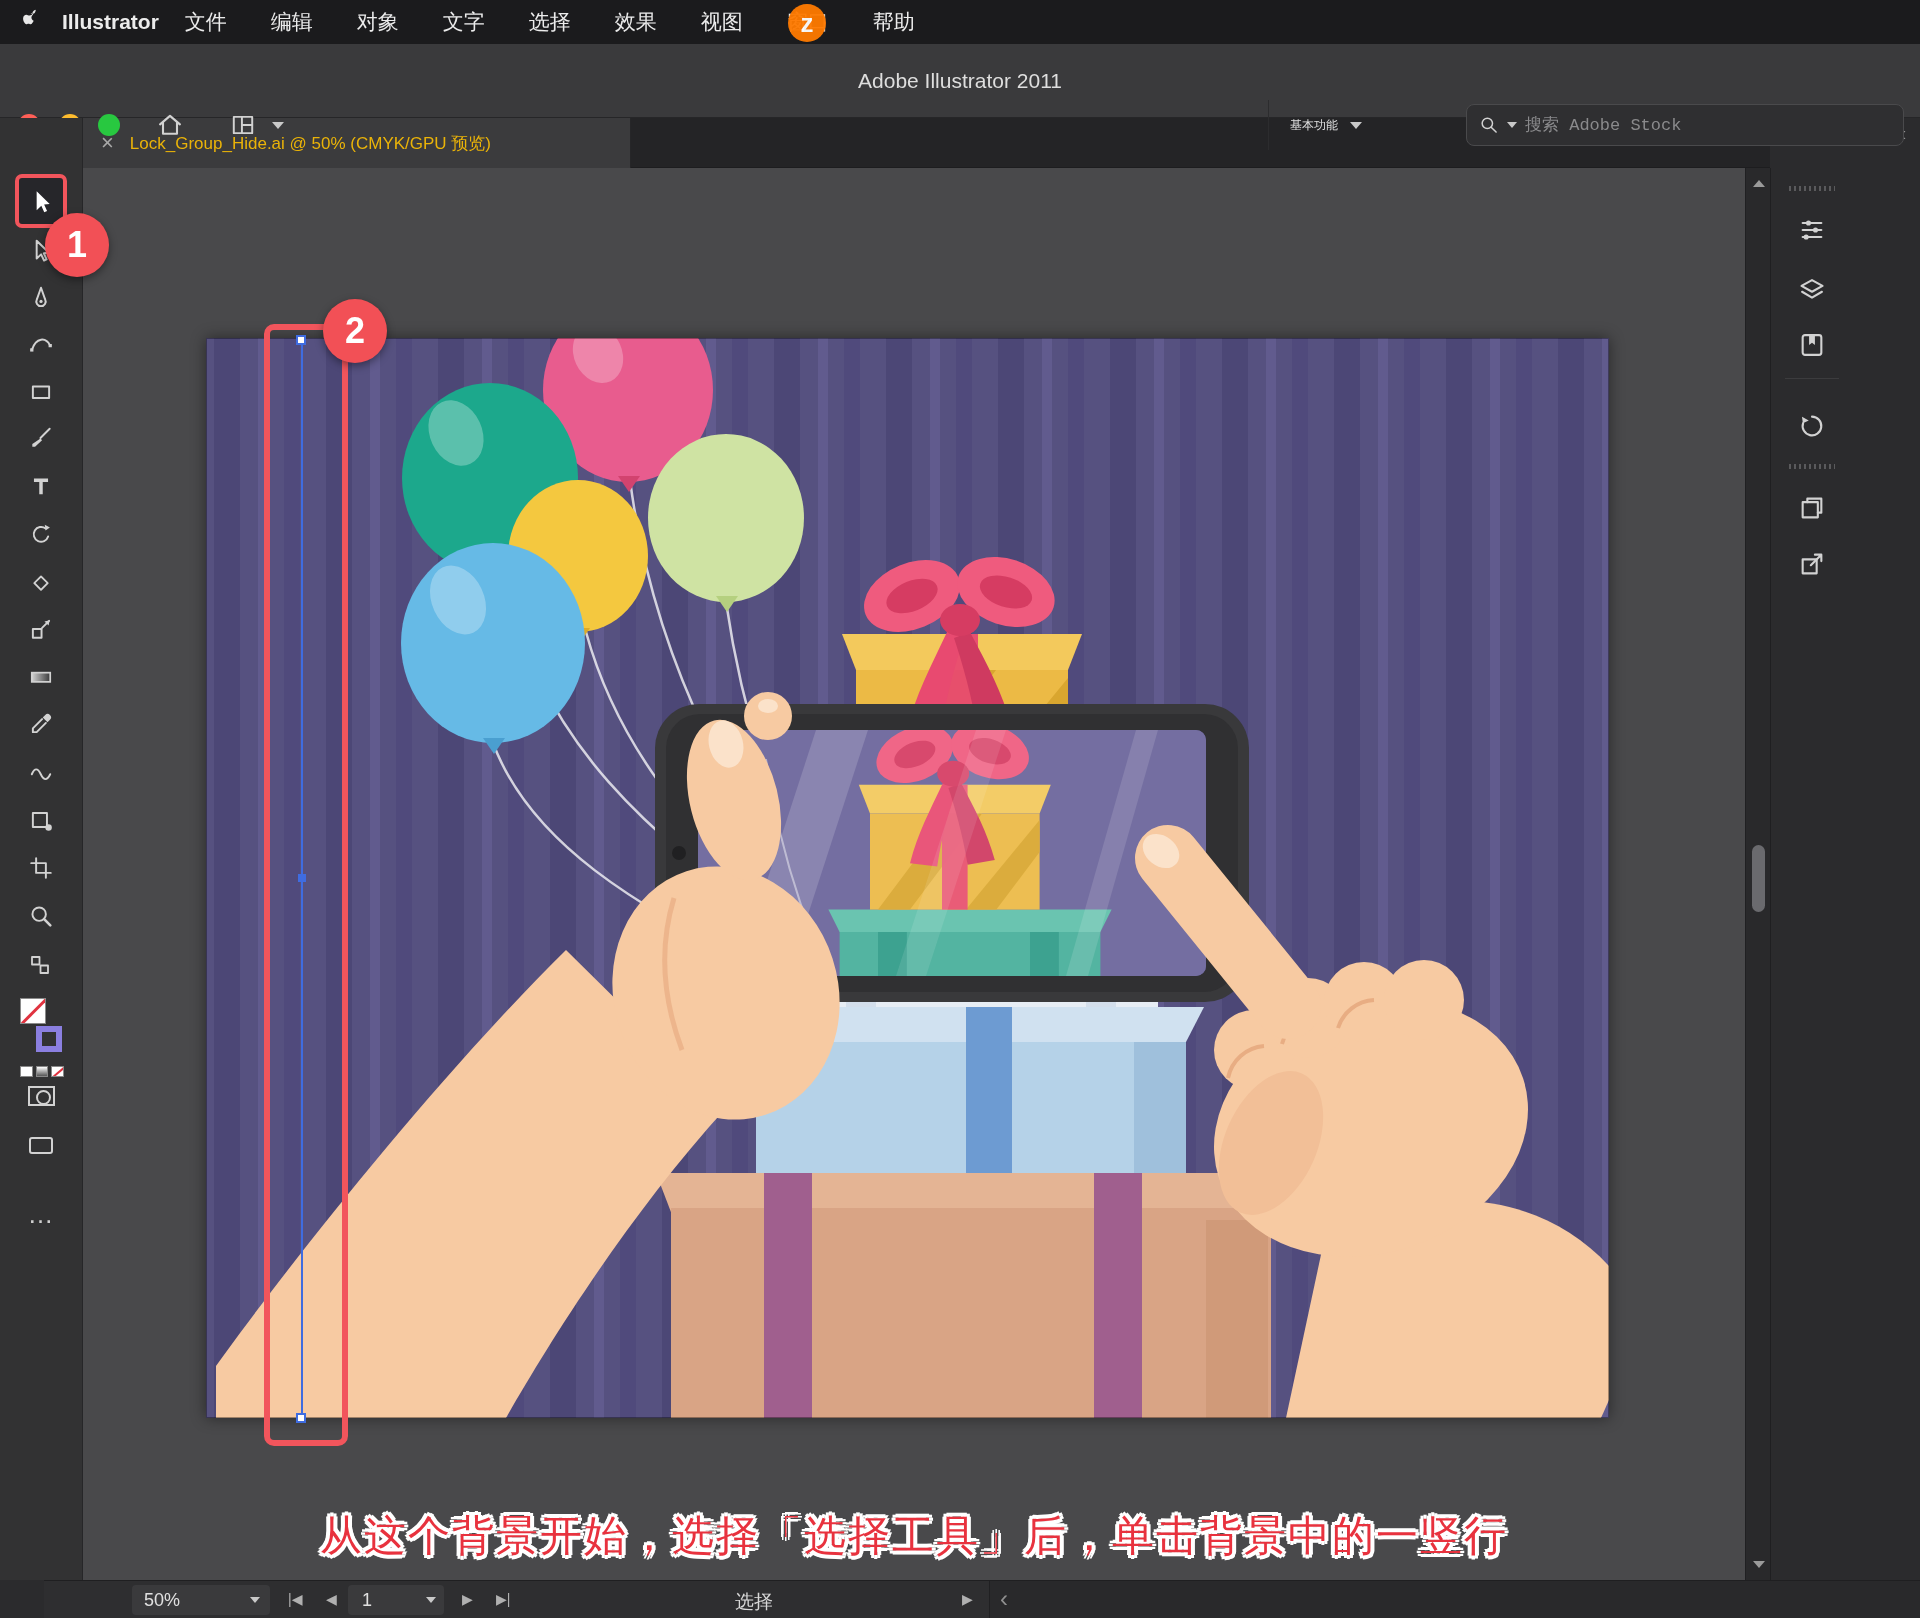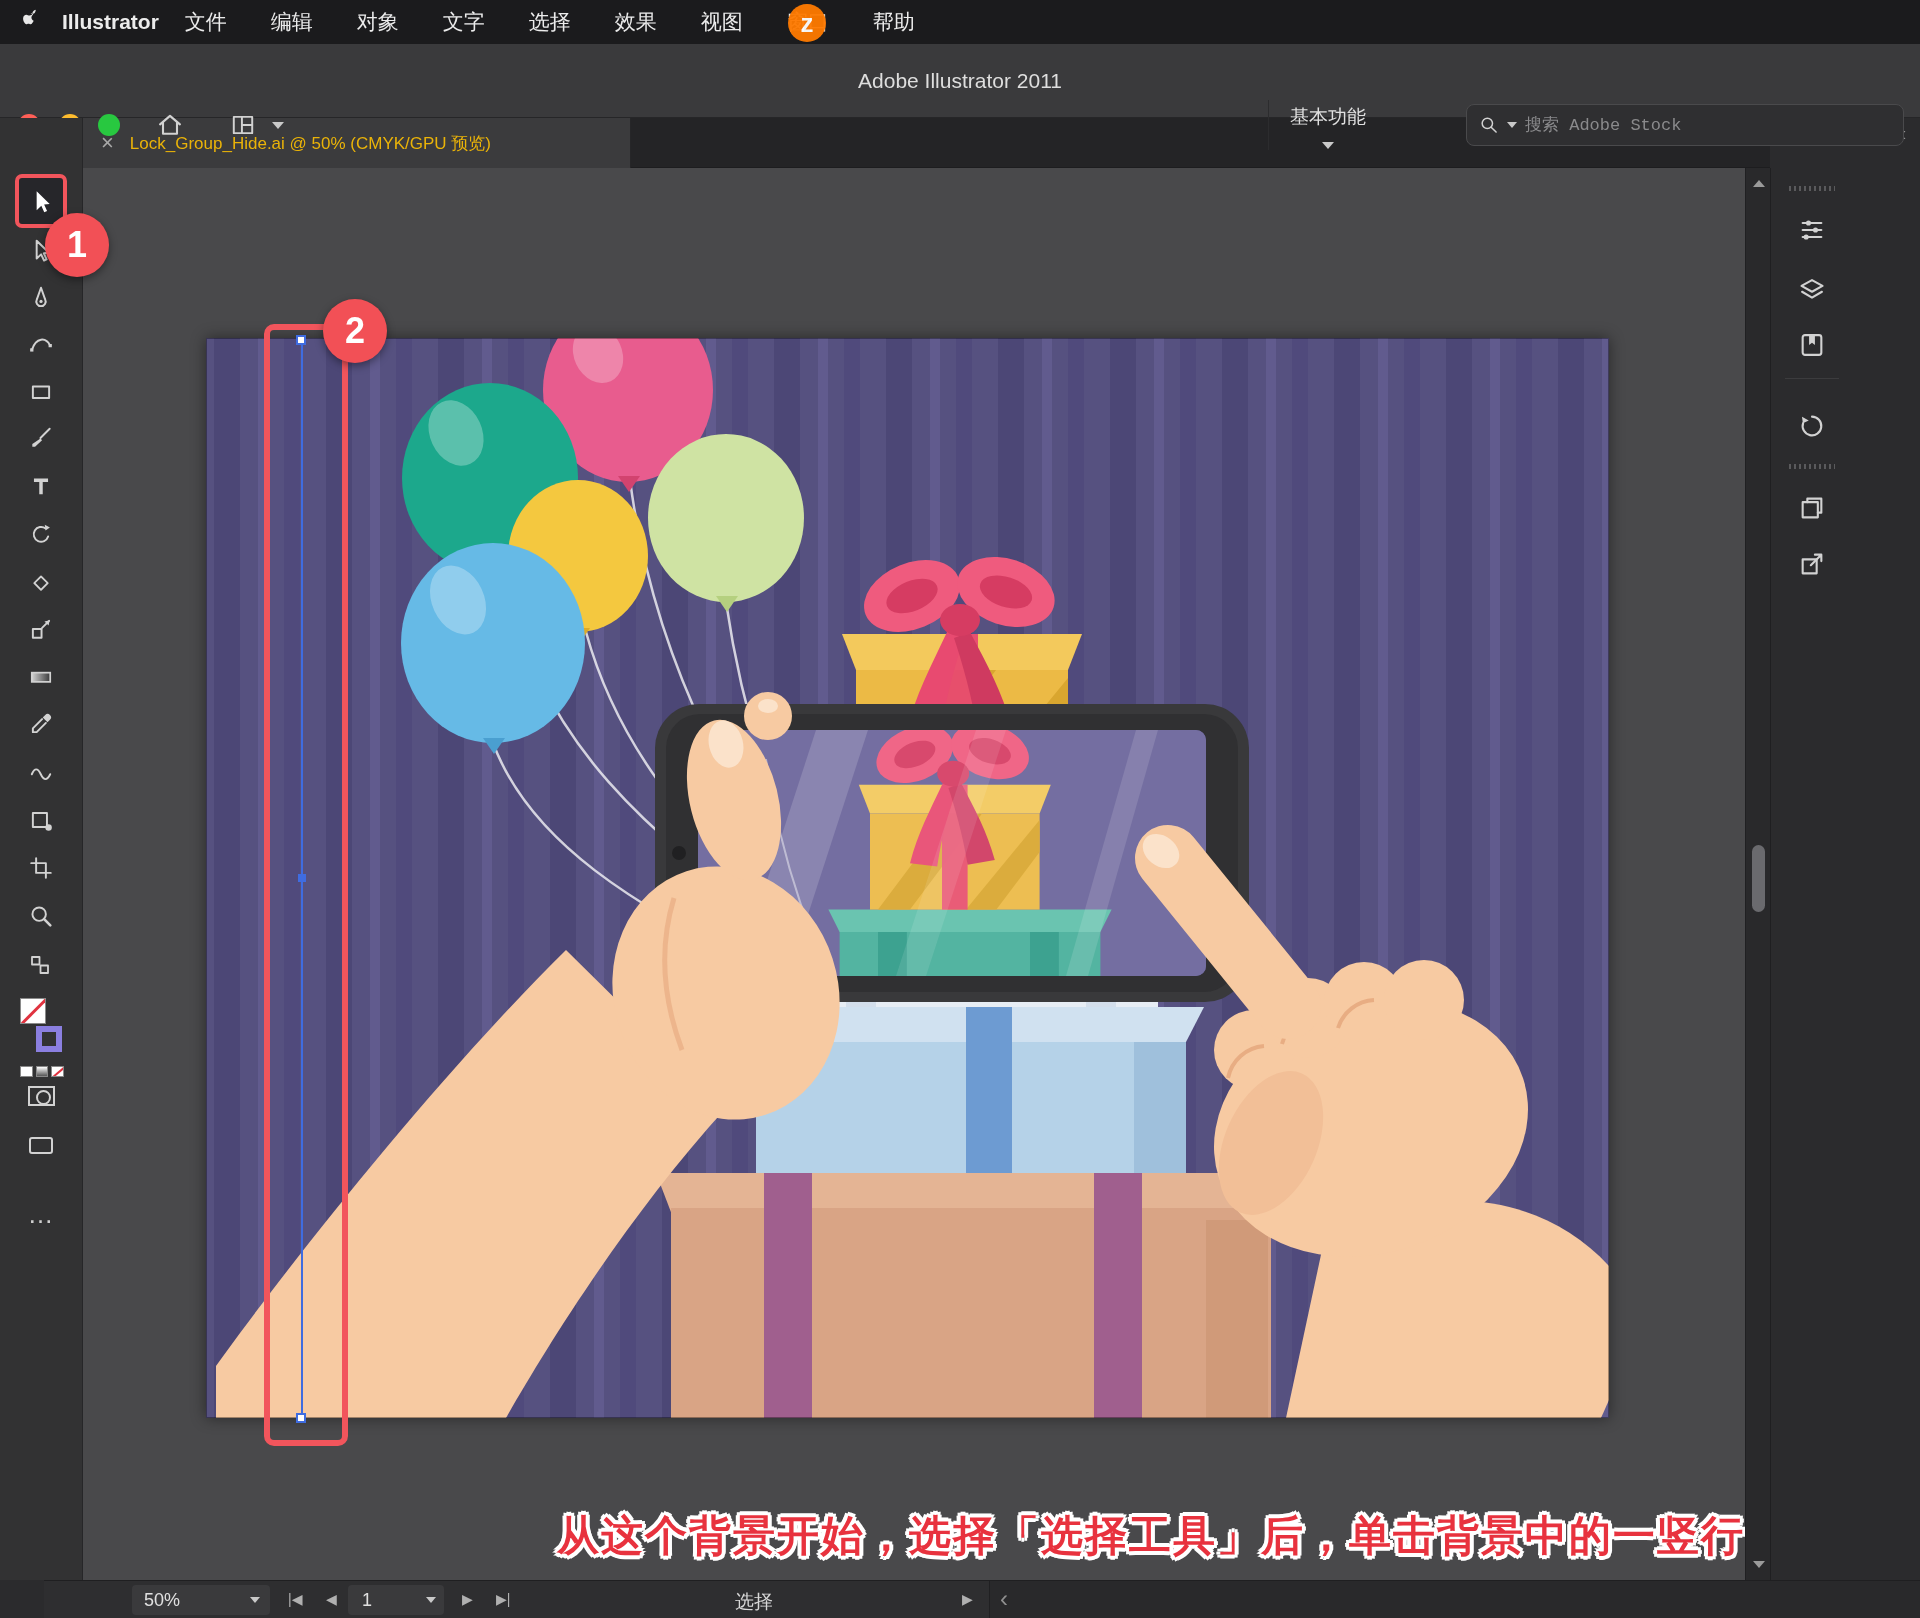--- a/index.html
+++ b/index.html
@@ -19,21 +19,21 @@
   
   .titlebar { position:absolute; left:0; top:44px; width:1920px; height:74px; background:#3a3a3c; border-bottom:1px solid #262628; z-index:20; }
   .traffic { position:absolute; top:70px; width:22px; height:22px; border-radius:50%; }
   .t-red { left:18px; background:#ff5f57; }
   .t-yellow { left:59px; background:#febc2e; }
   .t-green { left:98px; background:#28c840; }
   .tb-icon { position:absolute; top:66px; width:30px; height:30px; display:flex; align-items:center; justify-content:center; }
   .tb-title { position:absolute; left:0; right:0; top:0; height:74px; display:flex; align-items:center; justify-content:center; color:#dedede; font-size:21px; pointer-events:none; }
   .caret { width:0; height:0; border-left:6px solid transparent; border-right:6px solid transparent; border-top:7px solid #c9c9c9; display:inline-block; }
   .ws-div { position:absolute; left:1268px; top:56px; width:1px; height:50px; background:#2c2c2e; }
-  .workspace { position:absolute; left:1290px; top:60px; height:42px; display:flex; align-items:center; gap:12px; color:#e0e0e0; font-size:19px;flex-direction:column; }
+  .workspace { position:absolute; left:1290px; top:60px; height:42px; display:flex; align-items:center; gap:12px; color:#e0e0e0; font-size:12px; }
   .searchbox { position:absolute; left:1466px; top:60px; width:438px; height:42px; background:#2f2f31; border:1px solid #4a4a4c; border-radius:8px; display:flex; align-items:center; padding:0 12px; gap:8px; }
   .searchbox input { flex:1; background:transparent; border:none; outline:none; color:#bdbdbd; font-size:17px; font-family:Liberation Mono, monospace; }
   .searchbox input::placeholder { color:#8a8a8c; }
   .caret.sm { border-left-width:5px; border-right-width:5px; border-top-width:6px; }
 
   
   .tabrow { position:absolute; left:0; top:118px; width:1920px; height:50px; z-index:15; }
   .tab-stub-left { position:absolute; left:0; top:0; width:83px; height:50px; background:#323233; color:#9a9a9a; font-size:20px; padding:6px 0 0 10px; }
   .doc-tab { position:absolute; left:83px; top:0; width:548px; height:50px; background:#3b3b3d; border-right:1px solid #262628; display:flex; align-items:center; gap:16px; padding:0 18px; }
   .doc-tab .close { color:#a8a8a8; font-size:22px; line-height:1; }
@@ -67,21 +67,21 @@
   .screenmode { position:absolute; left:29px; top:1019px; width:24px; height:17px; border:2px solid #d2d2d2; border-radius:3px; }
   .more-dots { position:absolute; left:0; top:1081px; width:83px; text-align:center; color:#cfcfcf; font-size:26px; letter-spacing:2px; }
 
   
   .canvas { position:absolute; left:83px; top:168px; width:1662px; height:1412px; background:#49494b; overflow:hidden; }
   .artwork { position:absolute; left:123px; top:170px; width:1403px; height:1080px; box-shadow:0 0 14px rgba(0,0,0,.45); z-index:1; }
   .col-annot { position:absolute; left:181px; top:156px; width:84px; height:1122px; border:6px solid #f2555c; border-radius:10px; z-index:10; }
   .sel-line { position:absolute; left:218px; top:172px; width:2px; height:1078px; background:#3f6ce0; z-index:9; }
   .anchor { position:absolute; width:10px; height:10px; background:#fff; border:2px solid #3f6ce0; z-index:11; }
   .middot { position:absolute; left:215px; top:706px; width:8px; height:8px; background:#3f6ce0; z-index:11; }
-  .caption { position:absolute; left:0; top:1340px; width:1662px; text-align:right; z-index:12; color:#e8323e; font-size:42px; font-weight:bold; letter-spacing:2px;
+  .caption { position:absolute; left:0; top:1340px; width:1662px; text-align:center; z-index:12; color:#e8323e; font-size:42px; font-weight:normal; letter-spacing:2px;
     text-shadow:-3px -3px 0 #fff, 3px -3px 0 #fff, -3px 3px 0 #fff, 3px 3px 0 #fff, 0 -4px 0 #fff, 0 4px 0 #fff, -4px 0 0 #fff, 4px 0 0 #fff; }
 
   
   .vscroll { position:absolute; left:1745px; top:168px; width:25px; height:1412px; background:#29292b; border-left:1px solid #202022; z-index:14; }
   .vthumb { position:absolute; left:6px; top:677px; width:13px; height:67px; background:#6a6a6e; border-radius:7px; }
   .chev-up, .chev-down { position:absolute; left:7px; width:0; height:0; border-left:6px solid transparent; border-right:6px solid transparent; }
   .chev-up { top:12px; border-bottom:7px solid #9a9a9a; }
   .chev-down { bottom:12px; border-top:7px solid #9a9a9a; }
 
   

